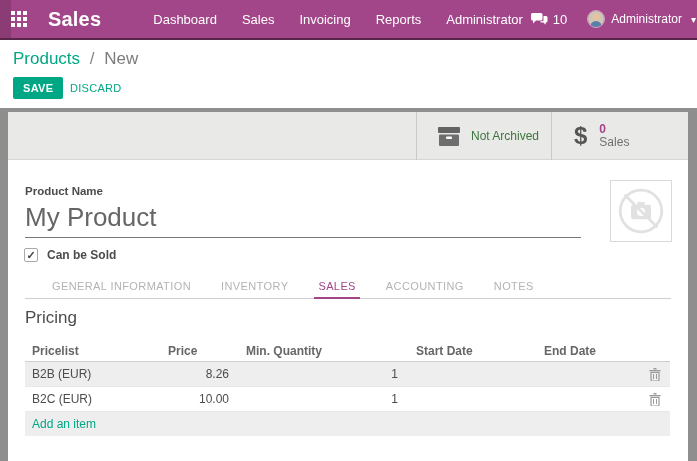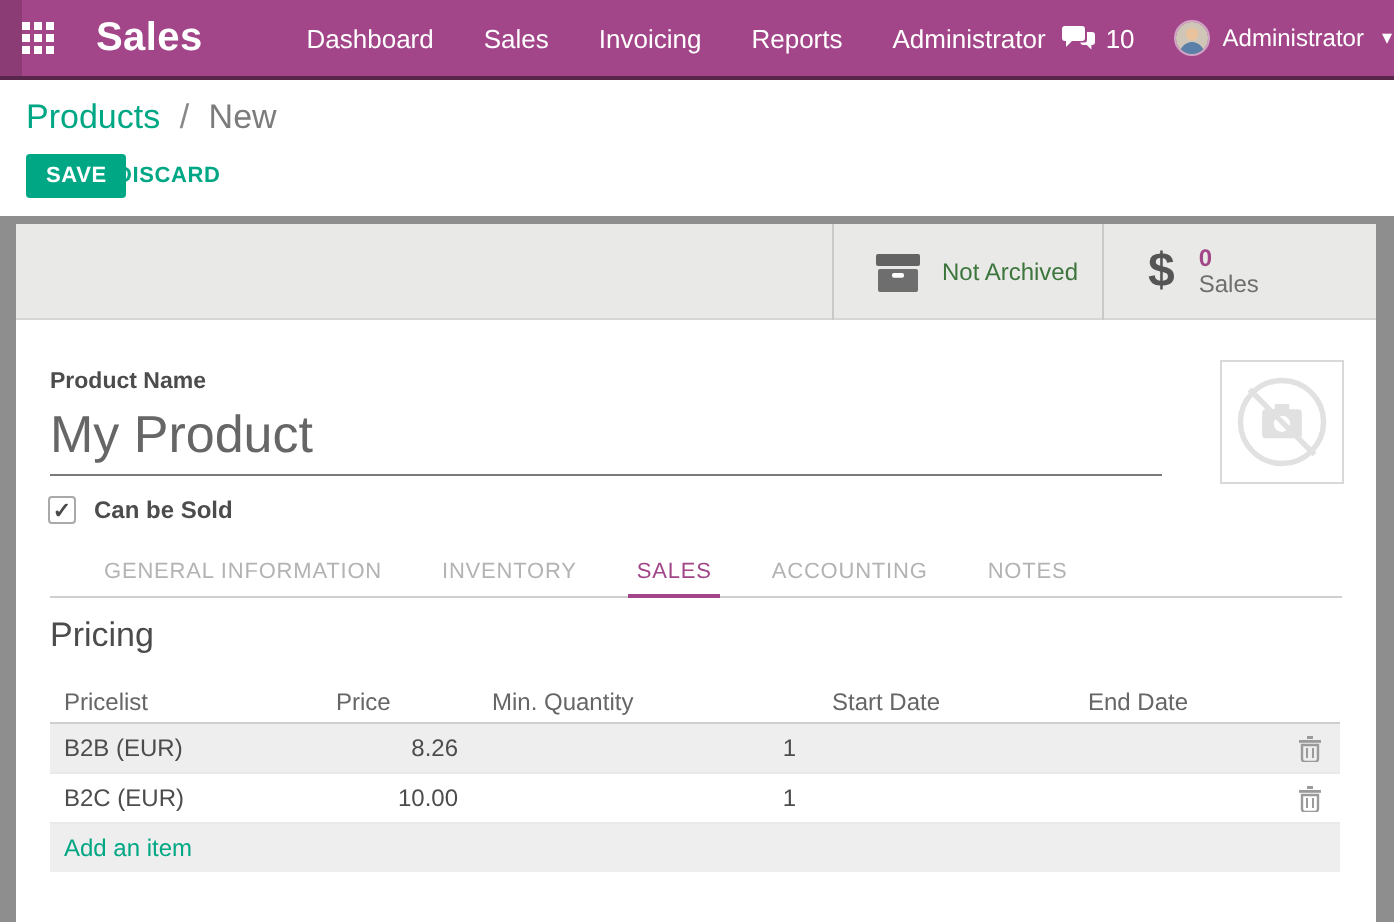--- a/index.html
+++ b/index.html
@@ -27,22 +27,22 @@
 
   
   .control-panel { position:absolute; left:0; top:40px; width:697px; height:68px; background:#fff; }
   .breadcrumb { position:absolute; left:13px; top:9px; font-size:17px; }
   .crumb-link { color:#00A784; cursor:pointer; }
   .crumb-sep { color:#888; margin:0 5px; }
   .crumb-current { color:#7c7c7c; }
   .btn-save { position:absolute; left:13px; top:37px; background:#00A784; color:#fff;
     border:none; font-size:11px; font-weight:bold; padding:5px 10px; border-radius:2px;
     letter-spacing:0.3px; cursor:pointer; font-family:inherit; }
-  .btn-discard { position:absolute; left:50px; top:37px; background:transparent; color:#00A784;
-    border:none; font-size:11px; font-weight:bold; padding:5px 8px; letter-spacing:0.3px;
+  .btn-discard { position:absolute; left:62px; top:37px; background:transparent; color:#00A784;
+    border:none; font-size:11px; font-weight:normal; padding:5px 8px; letter-spacing:0.3px;
     cursor:pointer; font-family:inherit; }
 
   
   .frame { position:absolute; left:0; top:108px; width:697px; height:353px; background:#8e8e8e; }
   .sheet { position:absolute; left:8px; top:4px; width:680px; height:349px; background:#fff; }
 
   
   .statusband { position:absolute; left:0; top:0; width:680px; height:48px;
     background:#e9e9e7; border-bottom:1px solid #d6d6d4; }
   .stat-btn { position:absolute; top:0; height:48px; border-left:1px solid #c9c9c7;
@@ -72,21 +72,21 @@
     border-bottom:1px solid #cfcfcf; display:flex; align-items:flex-end; }
   .tab { font-size:11px; letter-spacing:0.4px; color:#b3b3b3; padding:0 4px 6px 4px;
     margin-right:22px; cursor:pointer; white-space:nowrap; }
   .tab:first-child { margin-left:23px; }
   .tab.active { color:#A24689; border-bottom:2px solid #A24689; margin-bottom:-1px; padding-bottom:5px; }
 
   
   .section-title { position:absolute; left:17px; top:196px; font-size:17px; color:#4c4c4c; }
   .pricing-table { position:absolute; left:17px; top:228px; width:645px; font-size:12px; color:#4c4c4c; }
   .t-row { display:flex; align-items:center; }
-  .t-head { height:22px; border-bottom:1px solid #cfcfcf; color:#666; font-weight:normal; }
+  .t-head { height:22px; border-bottom:1px solid #cfcfcf; color:#666; font-weight:bold; }
   .t-body-row { height:25px; border-bottom:1px solid #e9e9e9; cursor:pointer; }
   .t-body-row.alt, .t-add-row { background:#eeeeee; }
   .t-add-row { height:24px; display:flex; align-items:center; }
   .c-pricelist { width:135px; padding-left:7px; }
   .c-price { width:75px; }
   .t-head .c-price { padding-left:8px; }
   .t-body-row .c-price { text-align:right; padding-right:6px; }
   .c-minqty { width:165px; }
   .t-head .c-minqty { padding-left:11px; }
   .t-body-row .c-minqty { text-align:right; padding-right:2px; }

